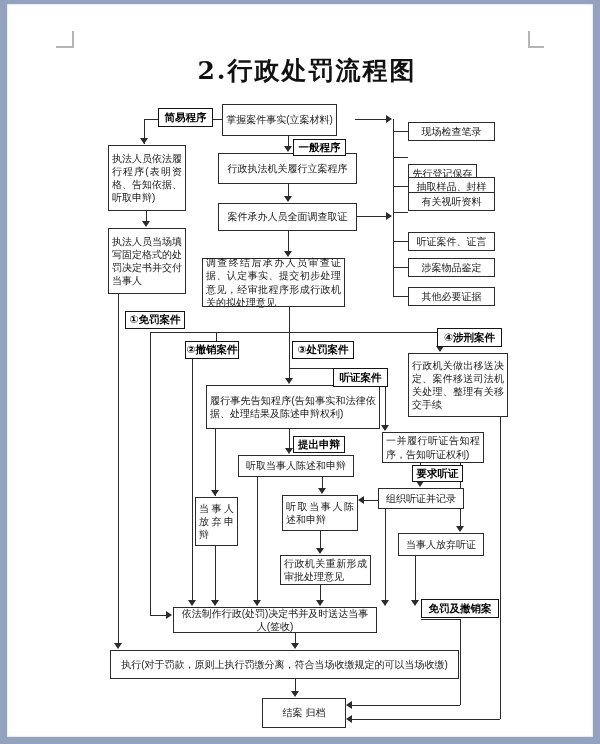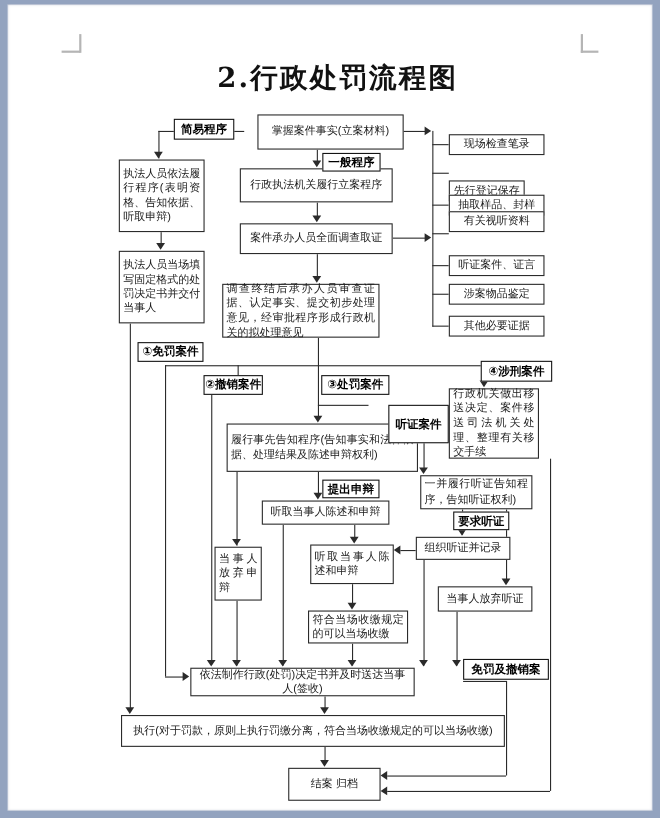--- a/index.html
+++ b/index.html
@@ -139,50 +139,50 @@
 <div class="v" style="left:295px;top:633px;height:14px"></div>
 <div class="aw ad" style="left:291px;top:643px"></div>
 <div class="v" style="left:295px;top:679px;height:16px"></div>
 <div class="aw ad" style="left:291px;top:691px"></div>
 
 <div class="v" style="left:118px;top:294px;height:353px"></div>
 <div class="aw ad" style="left:114px;top:643px"></div>
 <div class="v" style="left:146px;top:211px;height:14px"></div>
 <div class="aw ad" style="left:142px;top:221px"></div>
 
-<div class="bx" style="left:234px;top:104px;width:133px;height:32px">掌握案件事实(立案材料)</div>
+<div class="bx" style="left:222px;top:104px;width:115px;height:32px">掌握案件事实(立案材料)</div>
 <div class="bx" style="left:218px;top:153px;width:139px;height:31px">行政执法机关履行立案程序</div>
 <div class="bx" style="left:218px;top:203px;width:139px;height:28px">案件承办人员全面调查取证</div>
 <div class="bx para" style="left:202px;top:258px;width:143px;height:49px">调查终结后承办人员审查证据、认定事实、提交初步处理意见，经审批程序形成行政机关的拟处理意见</div>
 <div class="bx para" style="left:108px;top:145px;width:78px;height:66px">执法人员依法履行程序(表明资格、告知依据、听取申辩)</div>
 <div class="bx para" style="left:108px;top:228px;width:78px;height:66px">执法人员当场填写固定格式的处罚决定书并交付当事人</div>
 
 <div class="bx" style="left:408px;top:122px;width:87px;height:19px">现场检查笔录</div>
 <div class="bx" style="left:408px;top:164px;width:69px;height:19px">先行登记保存</div>
 <div class="bx" style="left:408px;top:177px;width:87px;height:19px">抽取样品、封样</div>
 <div class="bx" style="left:408px;top:192px;width:87px;height:19px">有关视听资料</div>
 <div class="bx" style="left:408px;top:232px;width:87px;height:19px">听证案件、证言</div>
 <div class="bx" style="left:408px;top:258px;width:87px;height:19px">涉案物品鉴定</div>
 <div class="bx" style="left:408px;top:287px;width:87px;height:19px">其他必要证据</div>
 
-<div class="bx para" style="left:408px;top:353px;width:82px;height:64px">行政机关做出移送决定、案件移送司法机关处理、整理有关移交手续</div>
+<div class="bx para" style="left:408px;top:353px;width:100px;height:64px">行政机关做出移送决定、案件移送司法机关处理、整理有关移交手续</div>
 <div class="bx para" style="left:206px;top:385px;width:174px;height:44px">履行事先告知程序(告知事实和法律依据、处理结果及陈述申辩权利)</div>
 <div class="bx" style="left:238px;top:455px;width:116px;height:22px">听取当事人陈述和申辩</div>
 <div class="bx para" style="left:195px;top:497px;width:43px;height:49px">当事人放弃申辩</div>
 <div class="bx para" style="left:282px;top:495px;width:76px;height:36px">听取当事人陈述和申辩</div>
-<div class="bx para" style="left:280px;top:555px;width:91px;height:30px">符合当场收缴规定的可以当场收缴</div>
+<div class="bx para" style="left:280px;top:555px;width:91px;height:30px">行政机关重新形成审批处理意见</div>
 <div class="bx para" style="left:382px;top:432px;width:102px;height:31px">一并履行听证告知程序，告知听证权利)</div>
 <div class="bx" style="left:378px;top:488px;width:86px;height:21px">组织听证并记录</div>
 <div class="bx" style="left:398px;top:533px;width:86px;height:23px">当事人放弃听证</div>
 <div class="bx" style="left:173px;top:607px;width:204px;height:26px">依法制作行政(处罚)决定书并及时送达当事人(签收)</div>
 <div class="bx" style="left:110px;top:650px;width:349px;height:29px">执行(对于罚款，原则上执行罚缴分离，符合当场收缴规定的可以当场收缴)</div>
 <div class="bx" style="left:262px;top:698px;width:84px;height:30px">结案  归档</div>
 
 <div class="lb" style="left:158px;top:108px;width:55px;height:19px">简易程序</div>
 <div class="lb" style="left:293px;top:139px;width:53px;height:17px">一般程序</div>
 <div class="lb" style="left:125px;top:311px;width:60px;height:18px">①免罚案件</div>
 <div class="lb" style="left:185px;top:341px;width:54px;height:18px">②撤销案件</div>
 <div class="lb" style="left:292px;top:341px;width:62px;height:18px">③处罚案件</div>
 <div class="lb" style="left:437px;top:328px;width:65px;height:19px">④涉刑案件</div>
-<div class="lb" style="left:353px;top:368px;width:55px;height:35px">听证案件</div>
+<div class="lb" style="left:333px;top:368px;width:55px;height:19px">听证案件</div>
 <div class="lb" style="left:293px;top:436px;width:52px;height:17px">提出申辩</div>
 <div class="lb" style="left:412px;top:465px;width:51px;height:17px">要求听证</div>
 <div class="lb" style="left:421px;top:599px;width:78px;height:19px">免罚及撤销案</div>
 
 </body></html>

